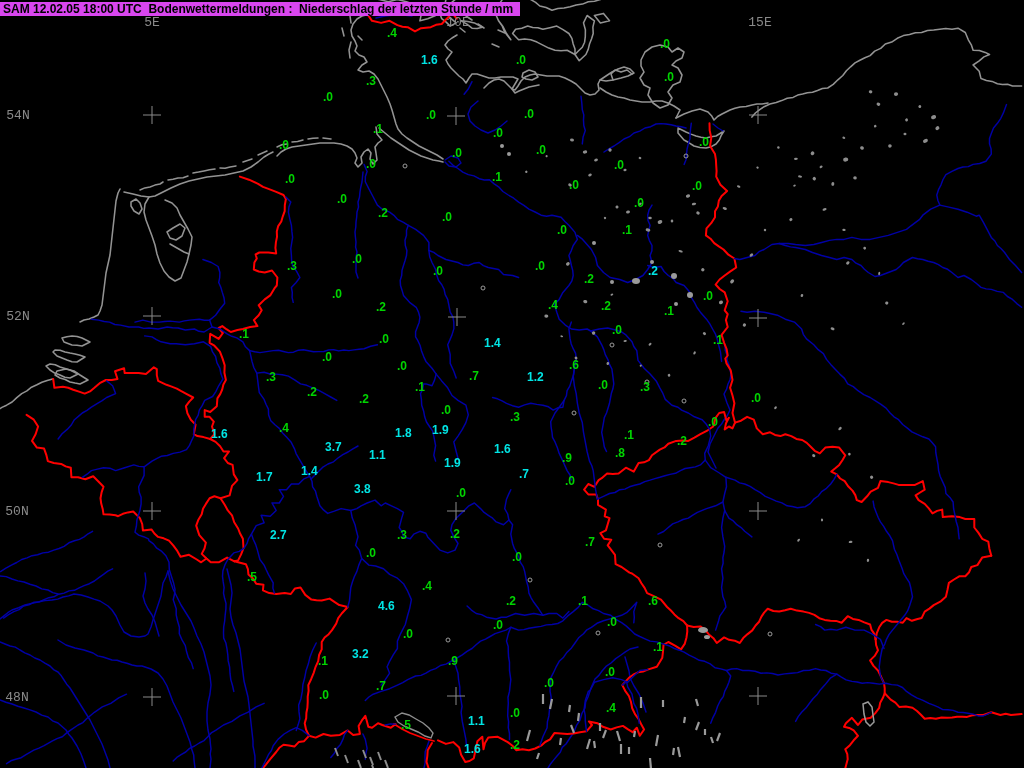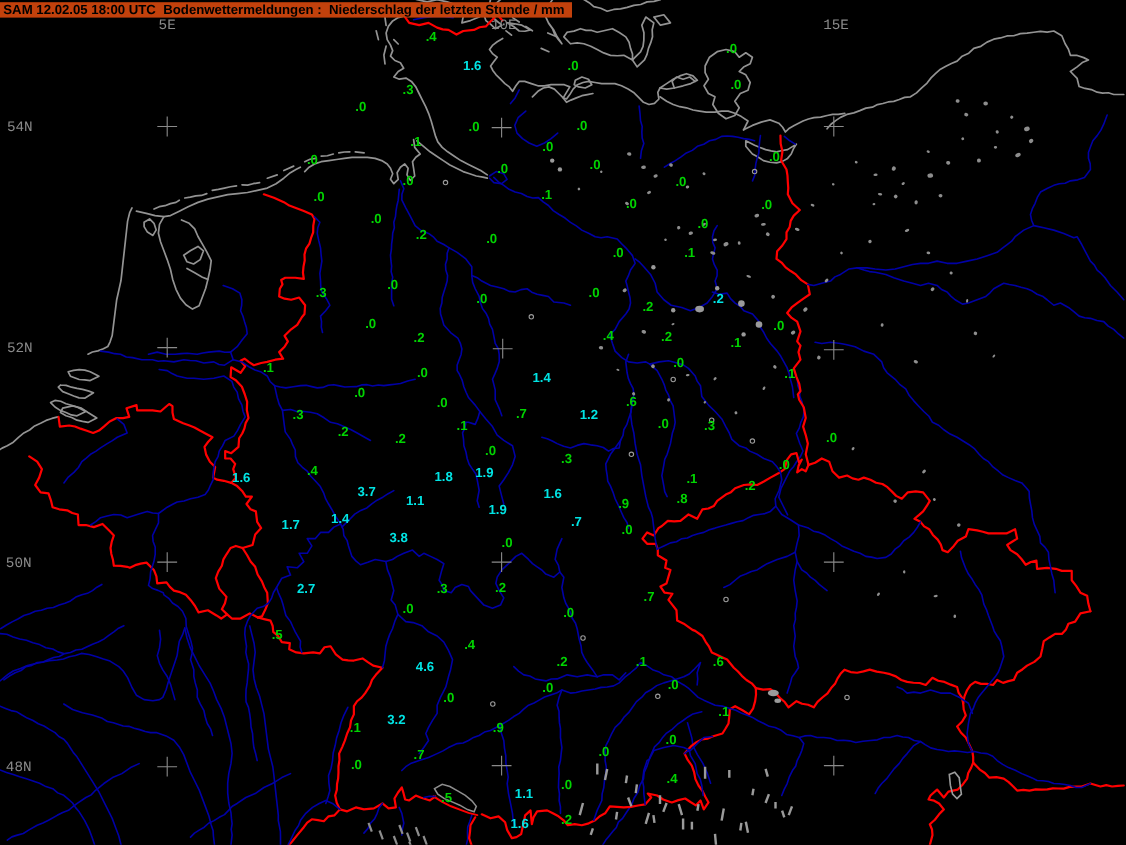--- a/index.html
+++ b/index.html
@@ -1,14 +1,14 @@
 <!DOCTYPE html>
 <html><head><meta charset="utf-8"><style>
 html,body{margin:0;padding:0;background:#000;width:1024px;height:768px;overflow:hidden}
-#bar{position:absolute;left:0;top:2px;width:517px;height:14px;background:#c2410c;color:#000;
+#bar{position:absolute;left:0;top:2px;width:517px;height:14px;background:#d946ef;color:#000;
 font-family:"Liberation Sans",sans-serif;font-weight:bold;font-size:12px;line-height:14px;white-space:nowrap;padding-left:3px}
 </style></head><body>
 <svg width="1024" height="768" viewBox="0 0 1024 768" style="position:absolute;left:0;top:0">
 <rect width="1024" height="768" fill="#000"></rect>
 <path d="M62.0 338.0 L66.9 336.7 L72.0 336.0 L77.1 336.5 L82.0 338.0 L90.0 342.0 L82.0 346.0 L77.0 345.3 L72.0 345.0 L64.0 342.0 L62.0 338.0" stroke="#939393" stroke-width="1.55" fill="none" stroke-linejoin="round" stroke-linecap="round"></path>
 <path d="M55.0 350.0 L60.1 350.3 L65.0 352.0 L70.0 353.1 L75.0 354.0 L80.1 355.3 L85.0 357.0 L77.0 362.0 L71.9 361.7 L67.0 360.0 L62.0 358.0 L57.0 356.0 L53.0 352.0 L55.0 350.0" stroke="#939393" stroke-width="1.55" fill="none" stroke-linejoin="round" stroke-linecap="round"></path>
 <path d="M50.0 364.0 L55.2 364.8 L60.0 367.0 L65.0 368.4 L70.0 370.0 L78.0 374.0 L70.0 378.0 L64.8 377.2 L60.0 375.0 L54.7 373.1 L50.0 370.0 L46.0 366.0 L50.0 364.0" stroke="#939393" stroke-width="1.55" fill="none" stroke-linejoin="round" stroke-linecap="round"></path>
 <path d="M57.0 371.0 L66.0 369.0 L74.0 371.0 L80.0 375.0 L88.0 380.0 L80.0 384.0 L75.0 383.1 L70.0 382.0 L65.2 379.5 L60.0 378.0 L55.0 375.0 L57.0 371.0" stroke="#939393" stroke-width="1.55" fill="none" stroke-linejoin="round" stroke-linecap="round"></path>
 <path d="M80.0 322.0 L84.0 320.0 L89.0 319.0 L94.0 317.0 L98.0 315.0 L100.0 311.0 L102.0 305.0 L103.0 297.0 L104.0 289.0 L105.0 281.0 L106.0 273.0 L108.0 264.0 L110.0 255.0 L111.0 246.0 L112.0 237.0 L113.0 228.0 L114.0 219.0 L115.0 210.0 L116.0 201.0 L118.0 193.0 L120.0 189.0" stroke="#939393" stroke-width="1.55" fill="none" stroke-linejoin="round" stroke-linecap="round"></path>
 <path d="M131.0 202.0 L136.0 199.0 L140.0 203.0 L142.0 209.0 L139.0 214.0 L134.0 211.0 L131.0 206.0 L131.0 202.0" stroke="#939393" stroke-width="1.55" fill="none" stroke-linejoin="round" stroke-linecap="round"></path>

